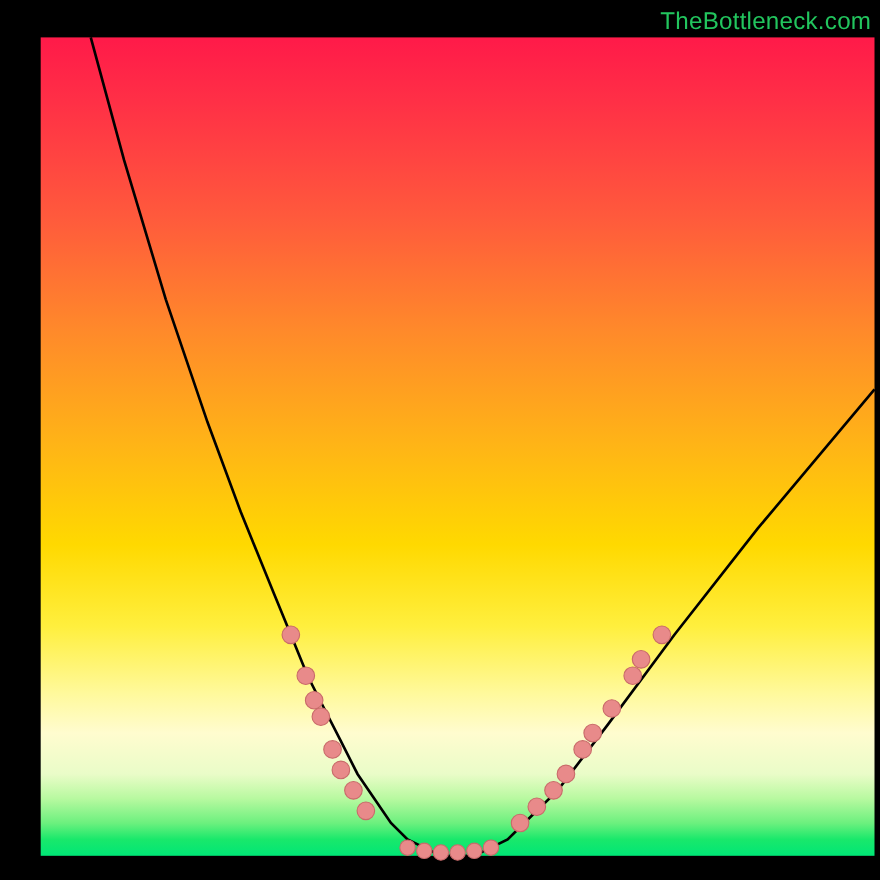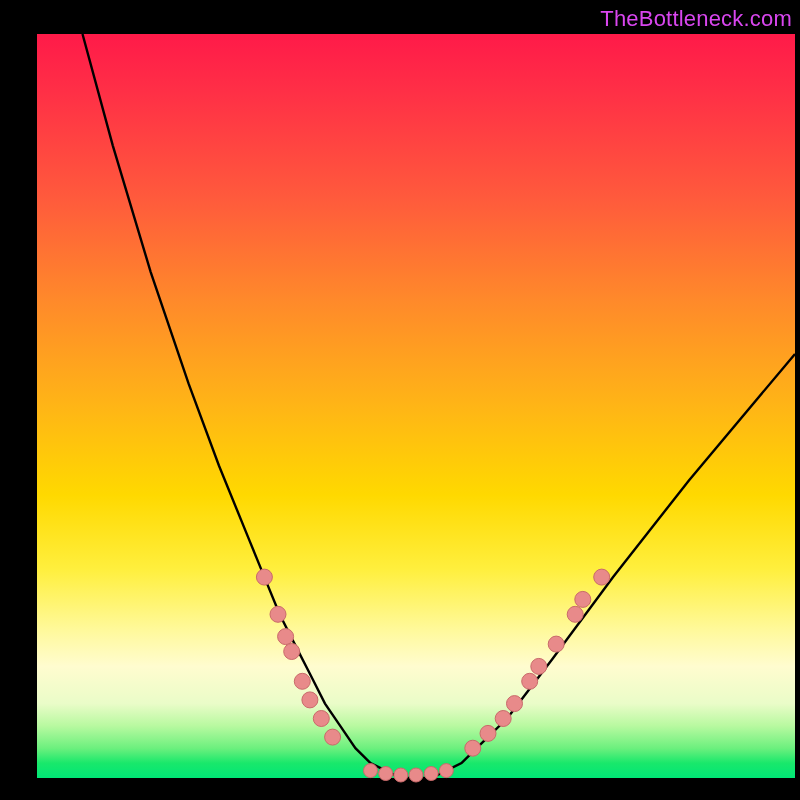--- a/index.html
+++ b/index.html
@@ -40,21 +40,21 @@
       #b8f9a0 93%,
       #6cf07e 96%,
       #19e86b 98%,
       #00e676 100%
     );
   }
   .watermark {
     position: absolute;
     top: 6px;
     right: 8px;
-    color: #d946ef;
+    color: #22c55e;
     font-size: 22px;
     font-weight: 500;
     letter-spacing: 0.2px;
     user-select: none;
   }
   svg.curve {
     position: absolute;
     left: 0;
     top: 0;
     width: 758px;

